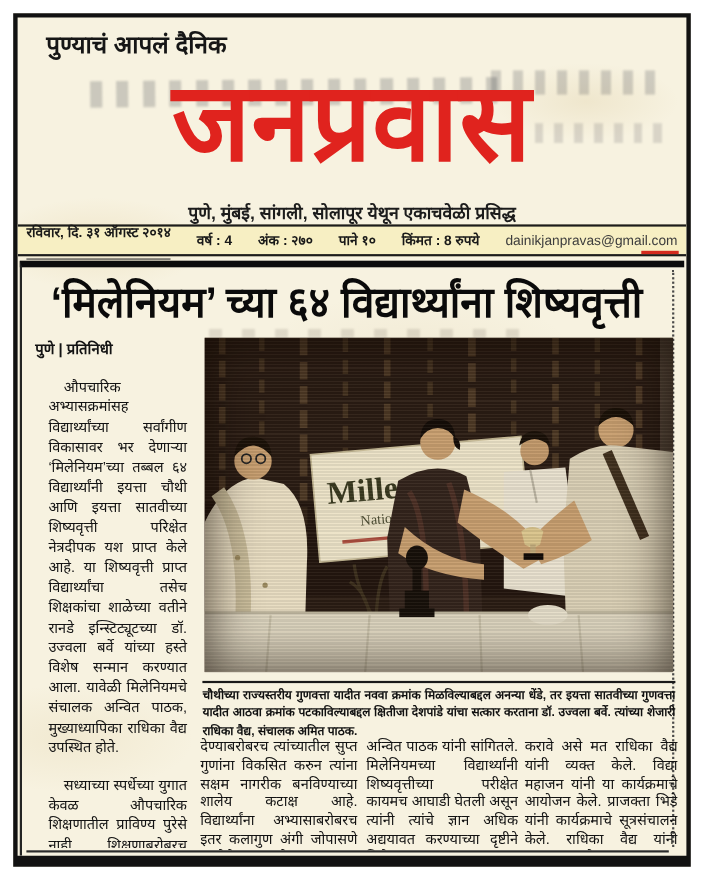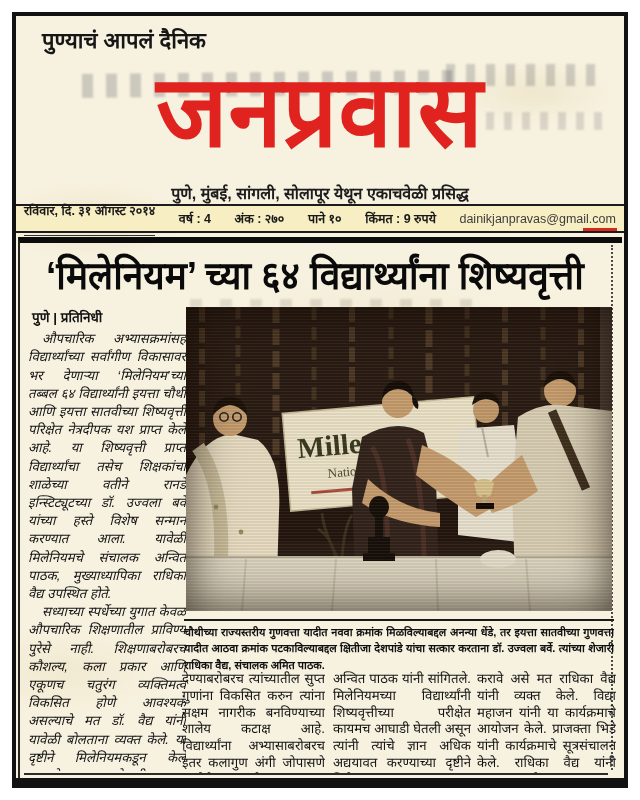--- a/index.html
+++ b/index.html
@@ -38,21 +38,21 @@
     border-top:6px solid #0c0c0c;border-left:2px solid #242424;}
   .dotted-rule{position:absolute;right:9px;top:2px;bottom:8px;width:0;
     border-right:2px dotted #4a4a4a;}
   .headline{position:absolute;left:4px;right:16px;top:5px;height:56px;overflow:hidden;
     text-align:center;font-size:37px;font-weight:bold;color:#0a0a0a;white-space:nowrap;
     transform:scaleY(1.05);}
   .body-col{position:absolute;font-size:13.2px;line-height:18.2px;text-align:justify;
     color:#131313;overflow:hidden;}
   .col1{left:8px;top:66px;width:158px;height:462px;}
   .byline{font-weight:bold;font-size:13.5px;margin:0 0 3px 4px;}
-  .body-col p{margin:0;text-indent:14px;font-style:italic;}
+  .body-col p{margin:16px;text-indent:14px;}
   .col2{left:162px;top:428px;width:143px;height:102px;line-height:16.8px;}
   .col3{left:313px;top:428px;width:138px;height:102px;line-height:16.8px;}
   .col4{left:457px;top:428px;width:139px;height:102px;line-height:16.8px;}
   .bottom-rule{position:absolute;left:4px;right:14px;bottom:3px;border-top:2px solid #2b2b2b;}
   
   .photo{position:absolute;left:166px;top:64px;width:426px;height:304px;background:#2a1c13;
     overflow:hidden;}
   .photo svg{display:block;}
   .photo-overlay{position:absolute;inset:0;pointer-events:none;
     background:repeating-linear-gradient(0deg,rgba(255,238,214,.05) 0 1px,rgba(0,0,0,.07) 1px 3px);
@@ -75,21 +75,21 @@
   <div class="ghost g2"></div>
   <div class="ghost g3"></div>
   <div class="mast-title">जनप्रवास</div>
   <div class="subtitle">पुणे, मुंबई, सांगली, सोलापूर येथून एकाचवेळी प्रसिद्ध</div>
 
   <div class="dateline">
     <span class="dl-date">रविवार, दि. ३१ ऑगस्ट २०१४</span>
     <span>वर्ष : 4</span>
     <span>अंक : २७०</span>
     <span>पाने १०</span>
-    <span>किंमत : 9 रुपये</span>
+    <span>किंमत : 8 रुपये</span>
     <span class="dl-email">dainikjanpravas@gmail.com</span>
     <span class="email-redline"></span>
   </div>
 
   <div class="article">
     <div class="dotted-rule"></div>
     <div class="headline">‘मिलेनियम’ च्या ६४ विद्यार्थ्यांना शिष्यवृत्ती</div>
     <div class="smudge"></div>
 
     <div class="body-col col1">

